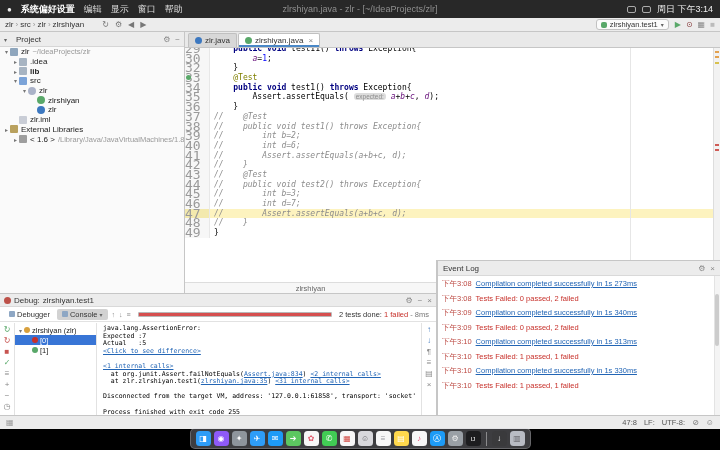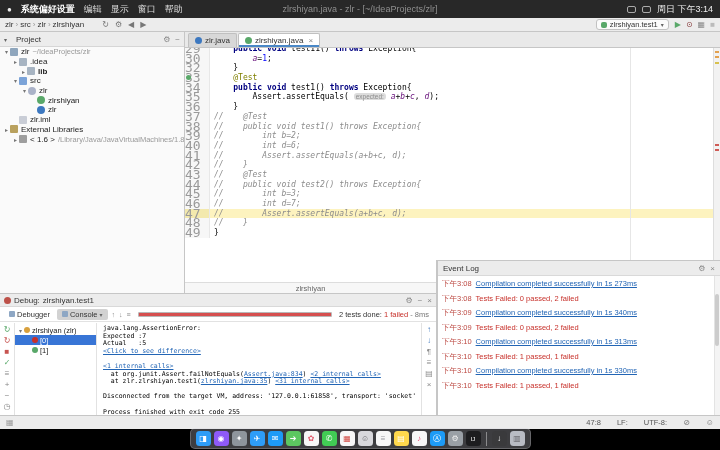--- a/index.html
+++ b/index.html
@@ -119,21 +119,21 @@
 #console{flex:1;position:relative;overflow:hidden;padding:2px 0 0 6px;font-family:"DejaVu Sans Mono","Liberation Mono",monospace}
 .con-line{font-size:6.5px;line-height:7.6px;white-space:pre;color:#000}
 .cs-p{color:#000}
 .cs-l{color:#2265b5;text-decoration:underline}
 #con-right{width:15px;border-left:1px solid #e2e2e2;display:flex;flex-direction:column;align-items:center;gap:2px;padding-top:2px;flex:none}
 
 
 #statusbar{position:absolute;left:0;top:397px;width:100%;height:14px;background:#ececec;border-top:1px solid #c6c6c6;display:flex;align-items:center;font-size:7.5px;color:#444;padding:0 6px;gap:5px}
 #sb-grip{color:#999;font-size:8px}
 #sb-msg{color:#b0413c}
-#status-right{margin-left:auto;display:flex;gap:16px}
+#status-right{margin-left:auto;display:flex;gap:7px}
 .sb-item{color:#555}
 .sb-ico{color:#777;font-size:8px}
 
 
 #desktop{position:absolute;left:0;top:429px;width:720px;height:21px;background:#000;display:flex;justify-content:center;align-items:flex-end}
 #dock{display:flex;align-items:center;gap:3px;background:rgba(190,190,200,0.32);border:1px solid rgba(255,255,255,0.22);border-radius:5px;padding:2px 5px;margin-bottom:1px}
 .dock-icon{width:15px;height:15px;border-radius:3.5px;display:flex;align-items:center;justify-content:center;font-size:8px;overflow:hidden}
 .dock-sep{width:1px;height:14px;background:rgba(255,255,255,0.4);margin:0 2px}
 </style>
 </head>
@@ -206,21 +206,21 @@
               <span class="tree-arrow">▾</span>
               <span class="ticon i-project-folder"></span>
               <span class="tlabel">zlr</span>
               <span class="thint">~/IdeaProjects/zlr</span>
             </div>
             <div class="tree-row" style="padding-left: 12px;">
               <span class="tree-arrow">▸</span>
               <span class="ticon i-folder"></span>
               <span class="tlabel">.idea</span>
             </div>
-            <div class="tree-row" style="padding-left: 20px; font-weight: bold;">
+            <div class="tree-row" style="padding-left: 12px; font-weight: bold;">
               <span class="tree-arrow">▸</span>
               <span class="ticon i-folder"></span>
               <span class="tlabel">lib</span>
             </div>
             <div class="tree-row" style="padding-left: 12px;">
               <span class="tree-arrow">▾</span>
               <span class="ticon i-src-folder"></span>
               <span class="tlabel">src</span>
             </div>
             <div class="tree-row" style="padding-left: 21px;">

